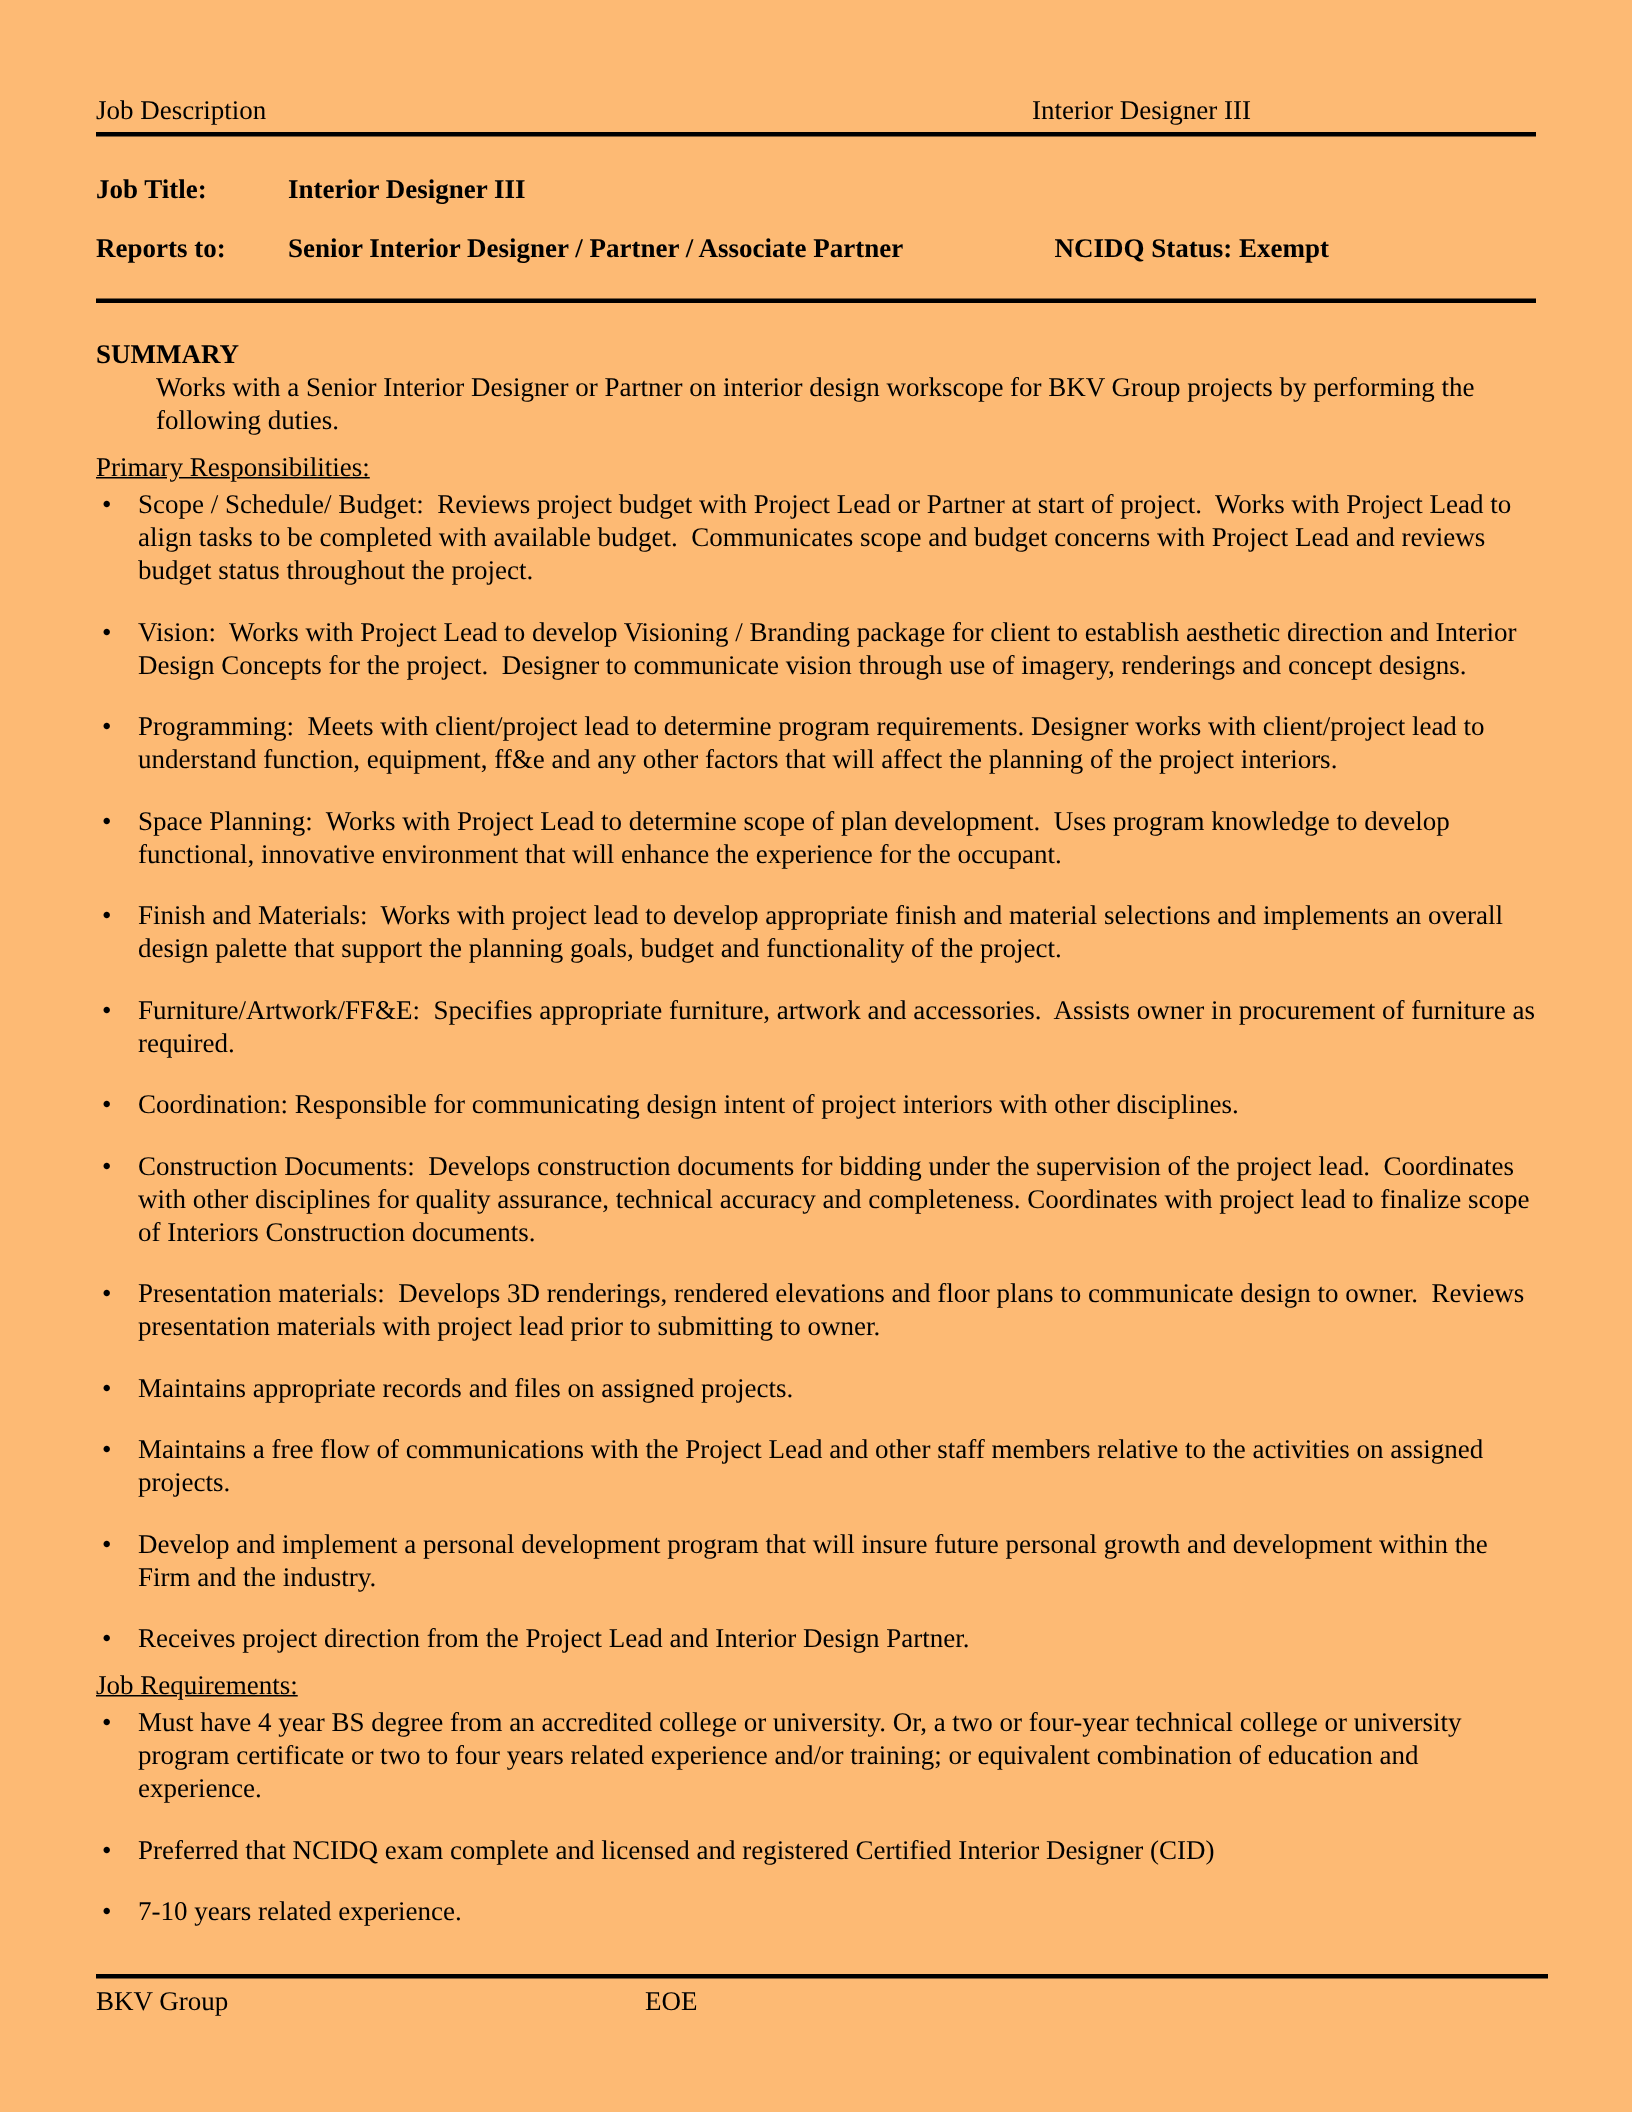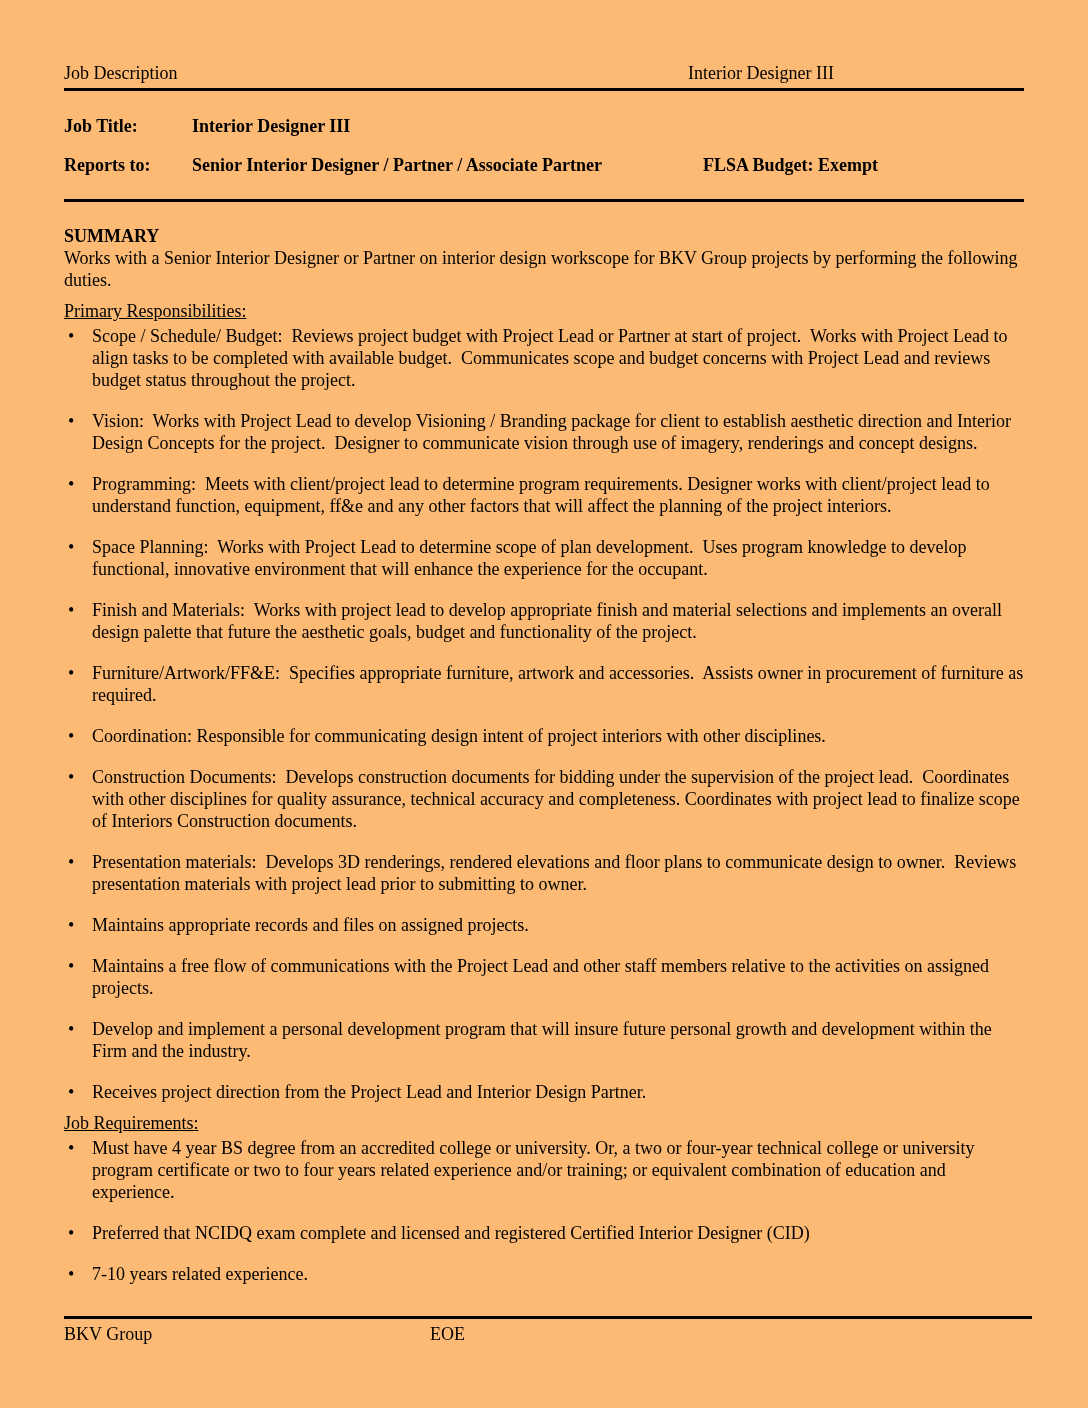--- a/index.html
+++ b/index.html
@@ -27,21 +27,21 @@
   .header-right { margin-right: 190px; }
   .meta { margin-top: 24px; }
   .meta-row { display: flex; }
   .meta-row.second { margin-top: 17px; }
   .meta-label { flex: 0 0 128px; font-weight: bold; }
   .meta-value { font-weight: bold; }
   .meta-value.reports { flex: 0 0 511px; }
   .meta-flsa { font-weight: bold; }
   .rule { border-top: 3px solid #000; margin-top: 23px; height: 0; }
   .summary-heading { font-weight: bold; margin-top: 23px; }
-  .body-text { white-space: pre-wrap; }
+  .body-text { white-space: pre-wrap; margin-left: 40px; }
   .section-heading { text-decoration: underline; margin-top: 9px; }
   ul.duties { list-style: none; }
   ul.duties li { display: flex; margin-top: 19px; }
   ul.duties li:first-child { margin-top: 3px; }
   .bullet { flex: 0 0 28px; padding-left: 4px; }
   .li-text { flex: 1; white-space: pre-wrap; }
   .footer {
     position: absolute;
     left: 64px; right: 56px; top: 1316px;
     border-top: 3px solid #000;
@@ -61,21 +61,21 @@
   </div>
 
   <div class="meta">
     <div class="meta-row">
       <span class="meta-label">Job Title:</span>
       <span class="meta-value">Interior Designer III</span>
     </div>
     <div class="meta-row second">
       <span class="meta-label">Reports to:</span>
       <span class="meta-value reports">Senior Interior Designer / Partner / Associate Partner</span>
-      <span class="meta-flsa">FLSA Budget: Exempt</span>
+      <span class="meta-flsa">NCIDQ Status: Exempt</span>
     </div>
   </div>
 
   <div class="rule"></div>
 
   <div>
     <div class="summary-heading">SUMMARY</div>
     <p class="body-text">Works with a Senior Interior Designer or Partner on interior design workscope for BKV Group projects by performing the following duties.</p>
   </div>
 
@@ -93,21 +93,21 @@
       <li>
           <span class="bullet">•</span>
           <span class="li-text">Programming:  Meets with client/project lead to determine program requirements. Designer works with client/project lead to understand function, equipment, ff&amp;e and any other factors that will affect the planning of the project interiors.</span>
         </li>
       <li>
           <span class="bullet">•</span>
           <span class="li-text">Space Planning:  Works with Project Lead to determine scope of plan development.  Uses program knowledge to develop functional, innovative environment that will enhance the experience for the occupant.</span>
         </li>
       <li>
           <span class="bullet">•</span>
-          <span class="li-text">Finish and Materials:  Works with project lead to develop appropriate finish and material selections and implements an overall design palette that future the aesthetic goals, budget and functionality of the project.</span>
+          <span class="li-text">Finish and Materials:  Works with project lead to develop appropriate finish and material selections and implements an overall design palette that support the planning goals, budget and functionality of the project.</span>
         </li>
       <li>
           <span class="bullet">•</span>
           <span class="li-text">Furniture/Artwork/FF&amp;E:  Specifies appropriate furniture, artwork and accessories.  Assists owner in procurement of furniture as required.</span>
         </li>
       <li>
           <span class="bullet">•</span>
           <span class="li-text">Coordination: Responsible for communicating design intent of project interiors with other disciplines.</span>
         </li>
       <li>

